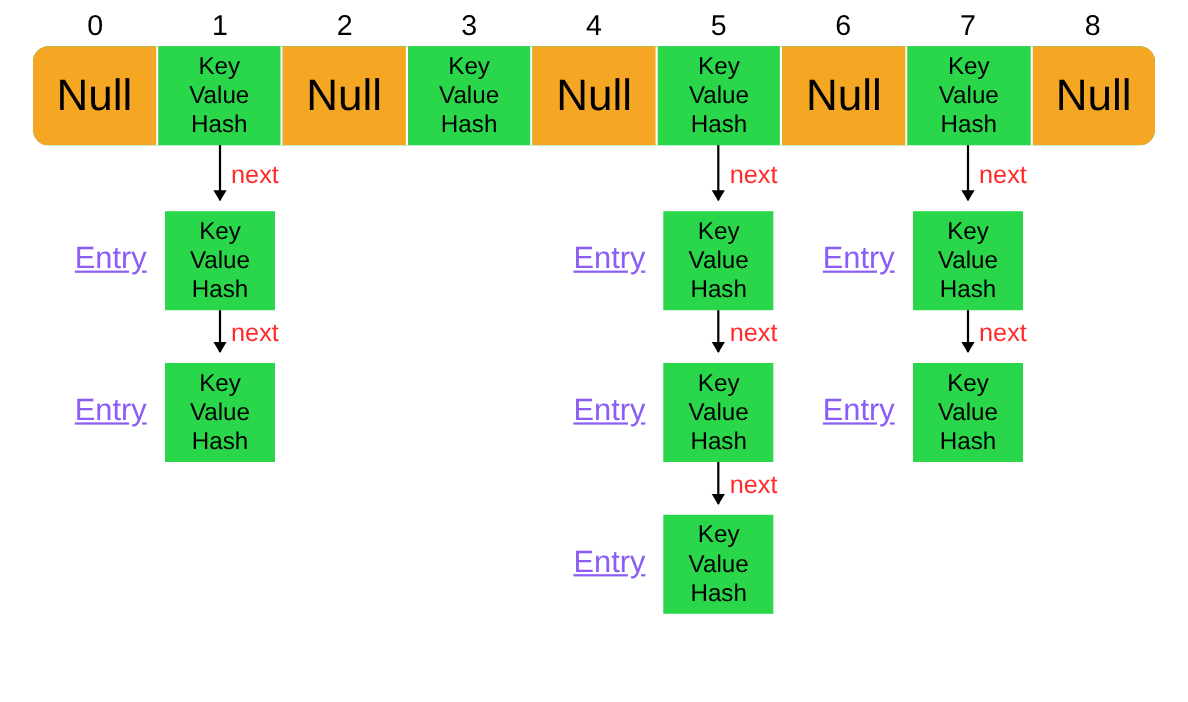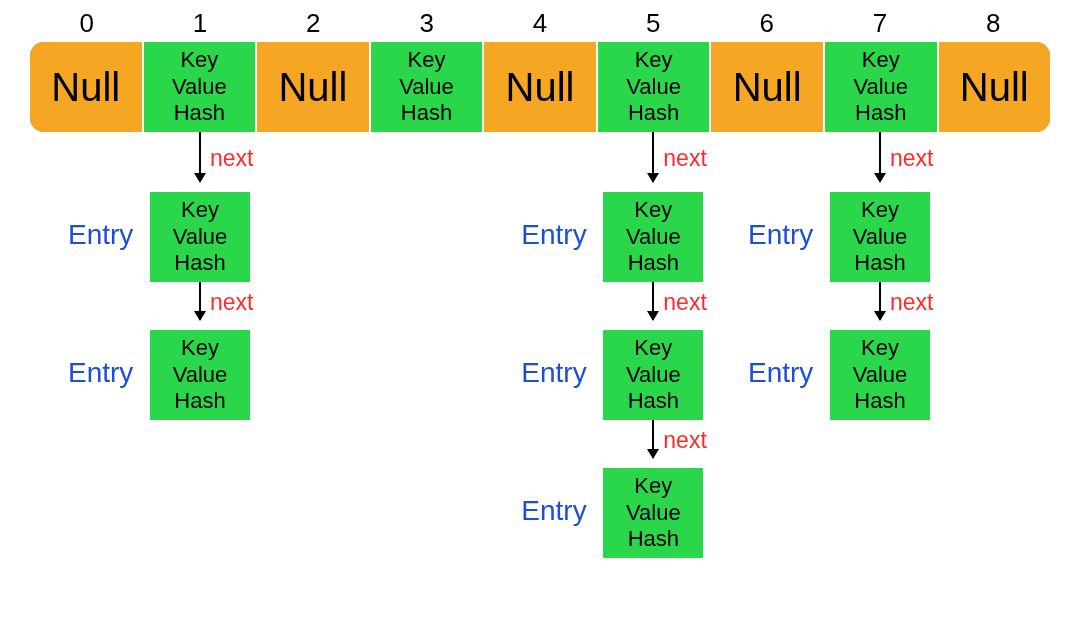--- a/index.html
+++ b/index.html
@@ -70,22 +70,23 @@
     font-size: 22px;
     line-height: 1.2;
     display: flex;
     flex-direction: column;
     align-items: center;
     justify-content: center;
     text-align: center;
   }
   .entry-label {
     position: absolute;
-    color: #1d4ed8;
+    color: #8b5cf6;
     font-size: 28px;
+    text-decoration: underline;
   }
   .next-label {
     position: absolute;
     color: #ff2a2a;
     font-size: 23px;
     font-weight: 500;
   }
   .arrow {
     position: absolute;
     width: 2px;

